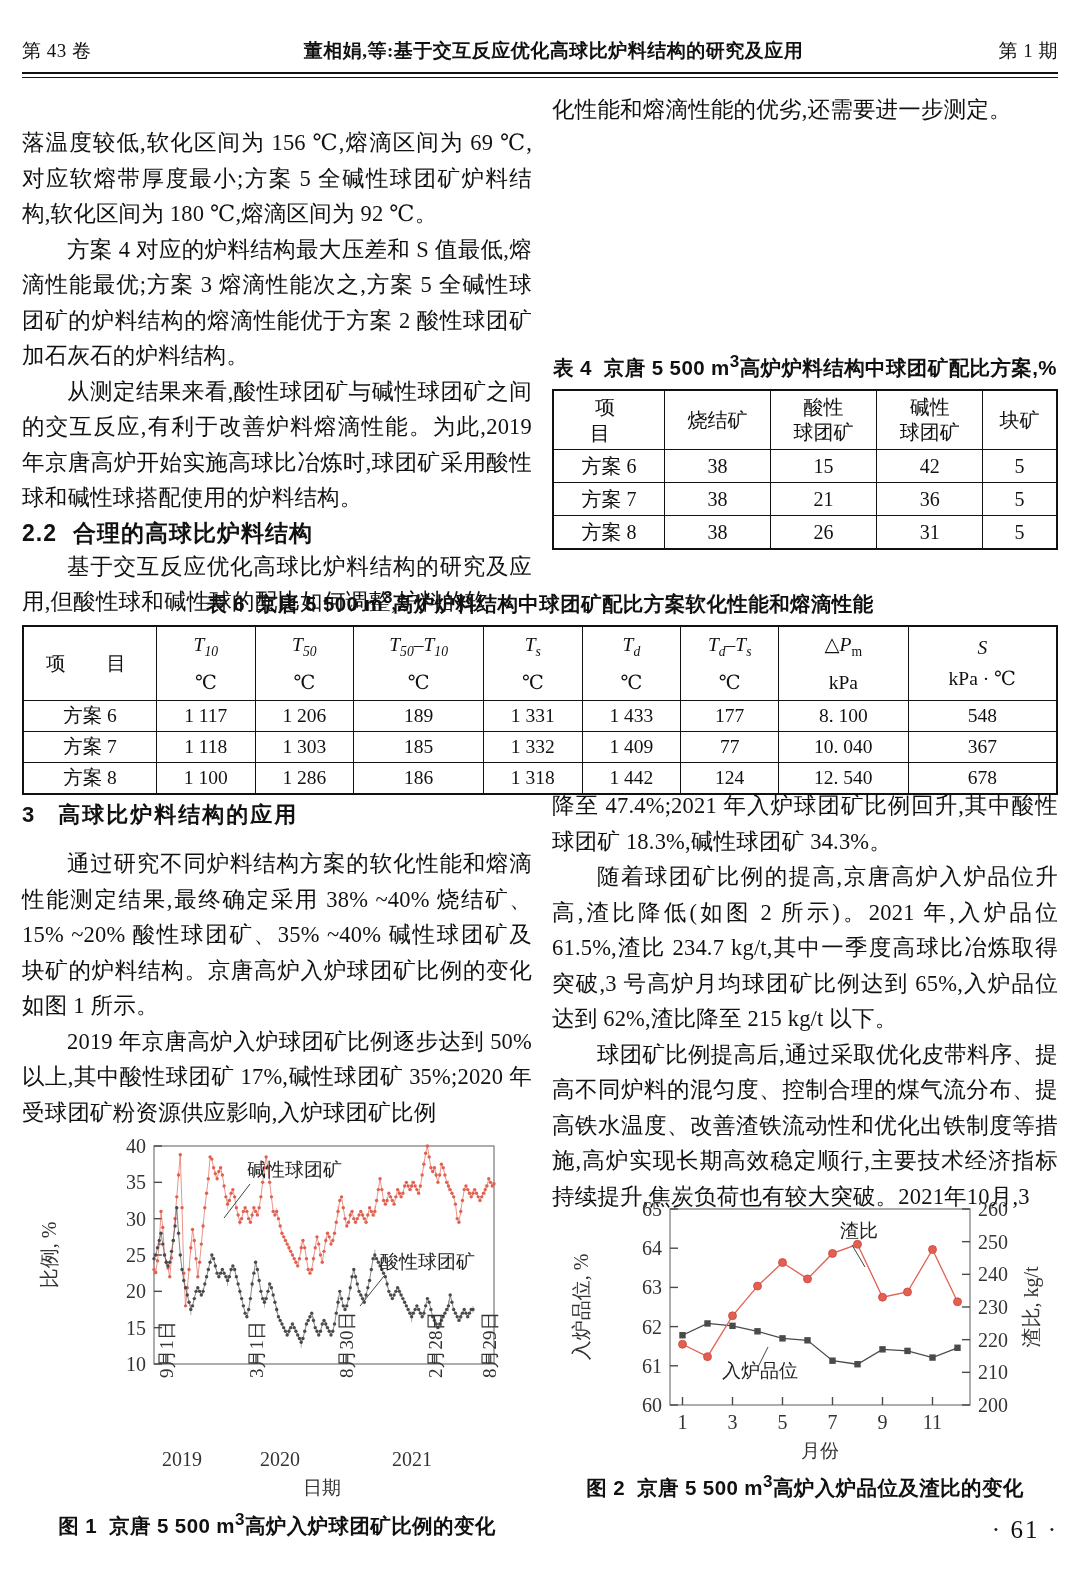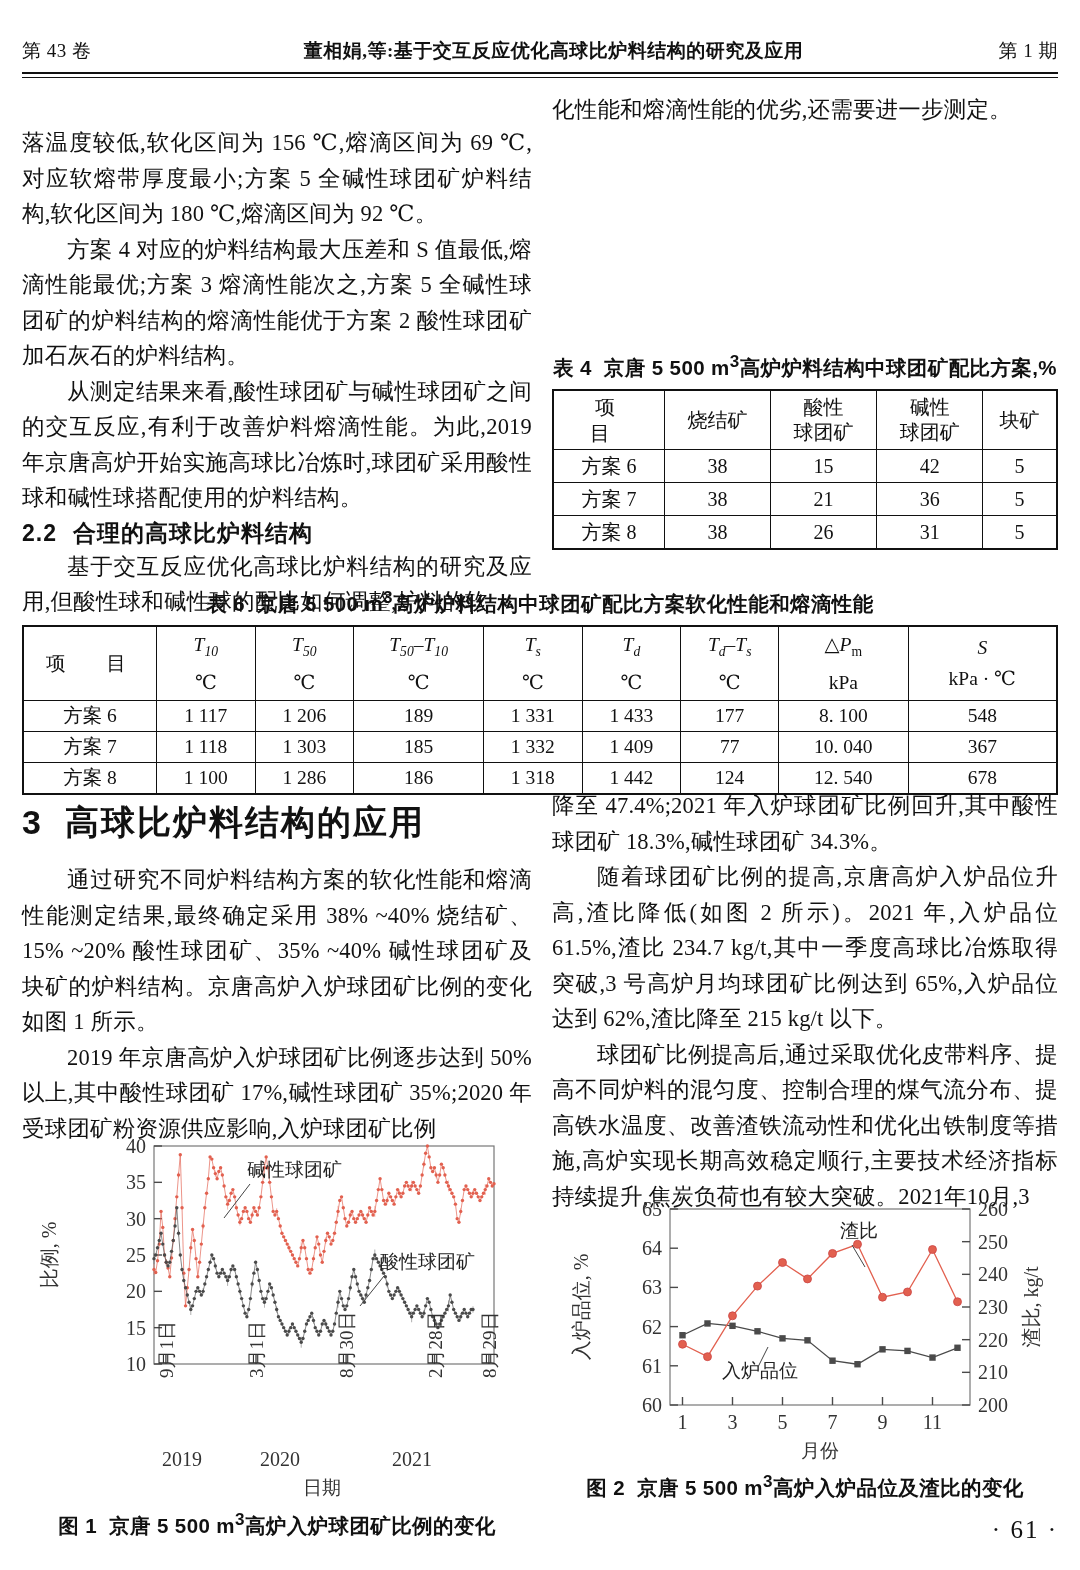--- a/index.html
+++ b/index.html
@@ -24,21 +24,21 @@
 
   p.body{
     margin:0 0 0 0;font-size:22.5px;line-height:35.5px;
     text-align:justify;text-justify:inter-ideograph;
     letter-spacing:.2px;
   }
   p.ind{text-indent:45px;}
   h3.sec{margin:2px 0 0 0;font-size:23px;font-weight:bold;
          font-family:"Liberation Sans","DejaVu Sans",sans-serif;letter-spacing:1px;}
   h3.sec .num{margin-right:16px;}
-  h2.sec{margin:0;font-size:34px;font-weight:bold;
+  h2.sec{margin:0;font-size:22px;font-weight:bold;
          font-family:"Liberation Sans","DejaVu Sans",sans-serif;letter-spacing:2px;}
   h2.sec .num{margin-right:22px;}
 
   
   .tcap{font-size:20.5px;font-weight:bold;text-align:center;
         font-family:"Liberation Sans","DejaVu Sans",sans-serif;letter-spacing:.4px;}
   .tcap .lbl{margin-right:12px;}
   table.tb{border-collapse:collapse;width:100%;background:#fff;}
   table.tb th,table.tb td{
     border:1px solid #111;text-align:center;vertical-align:middle;

